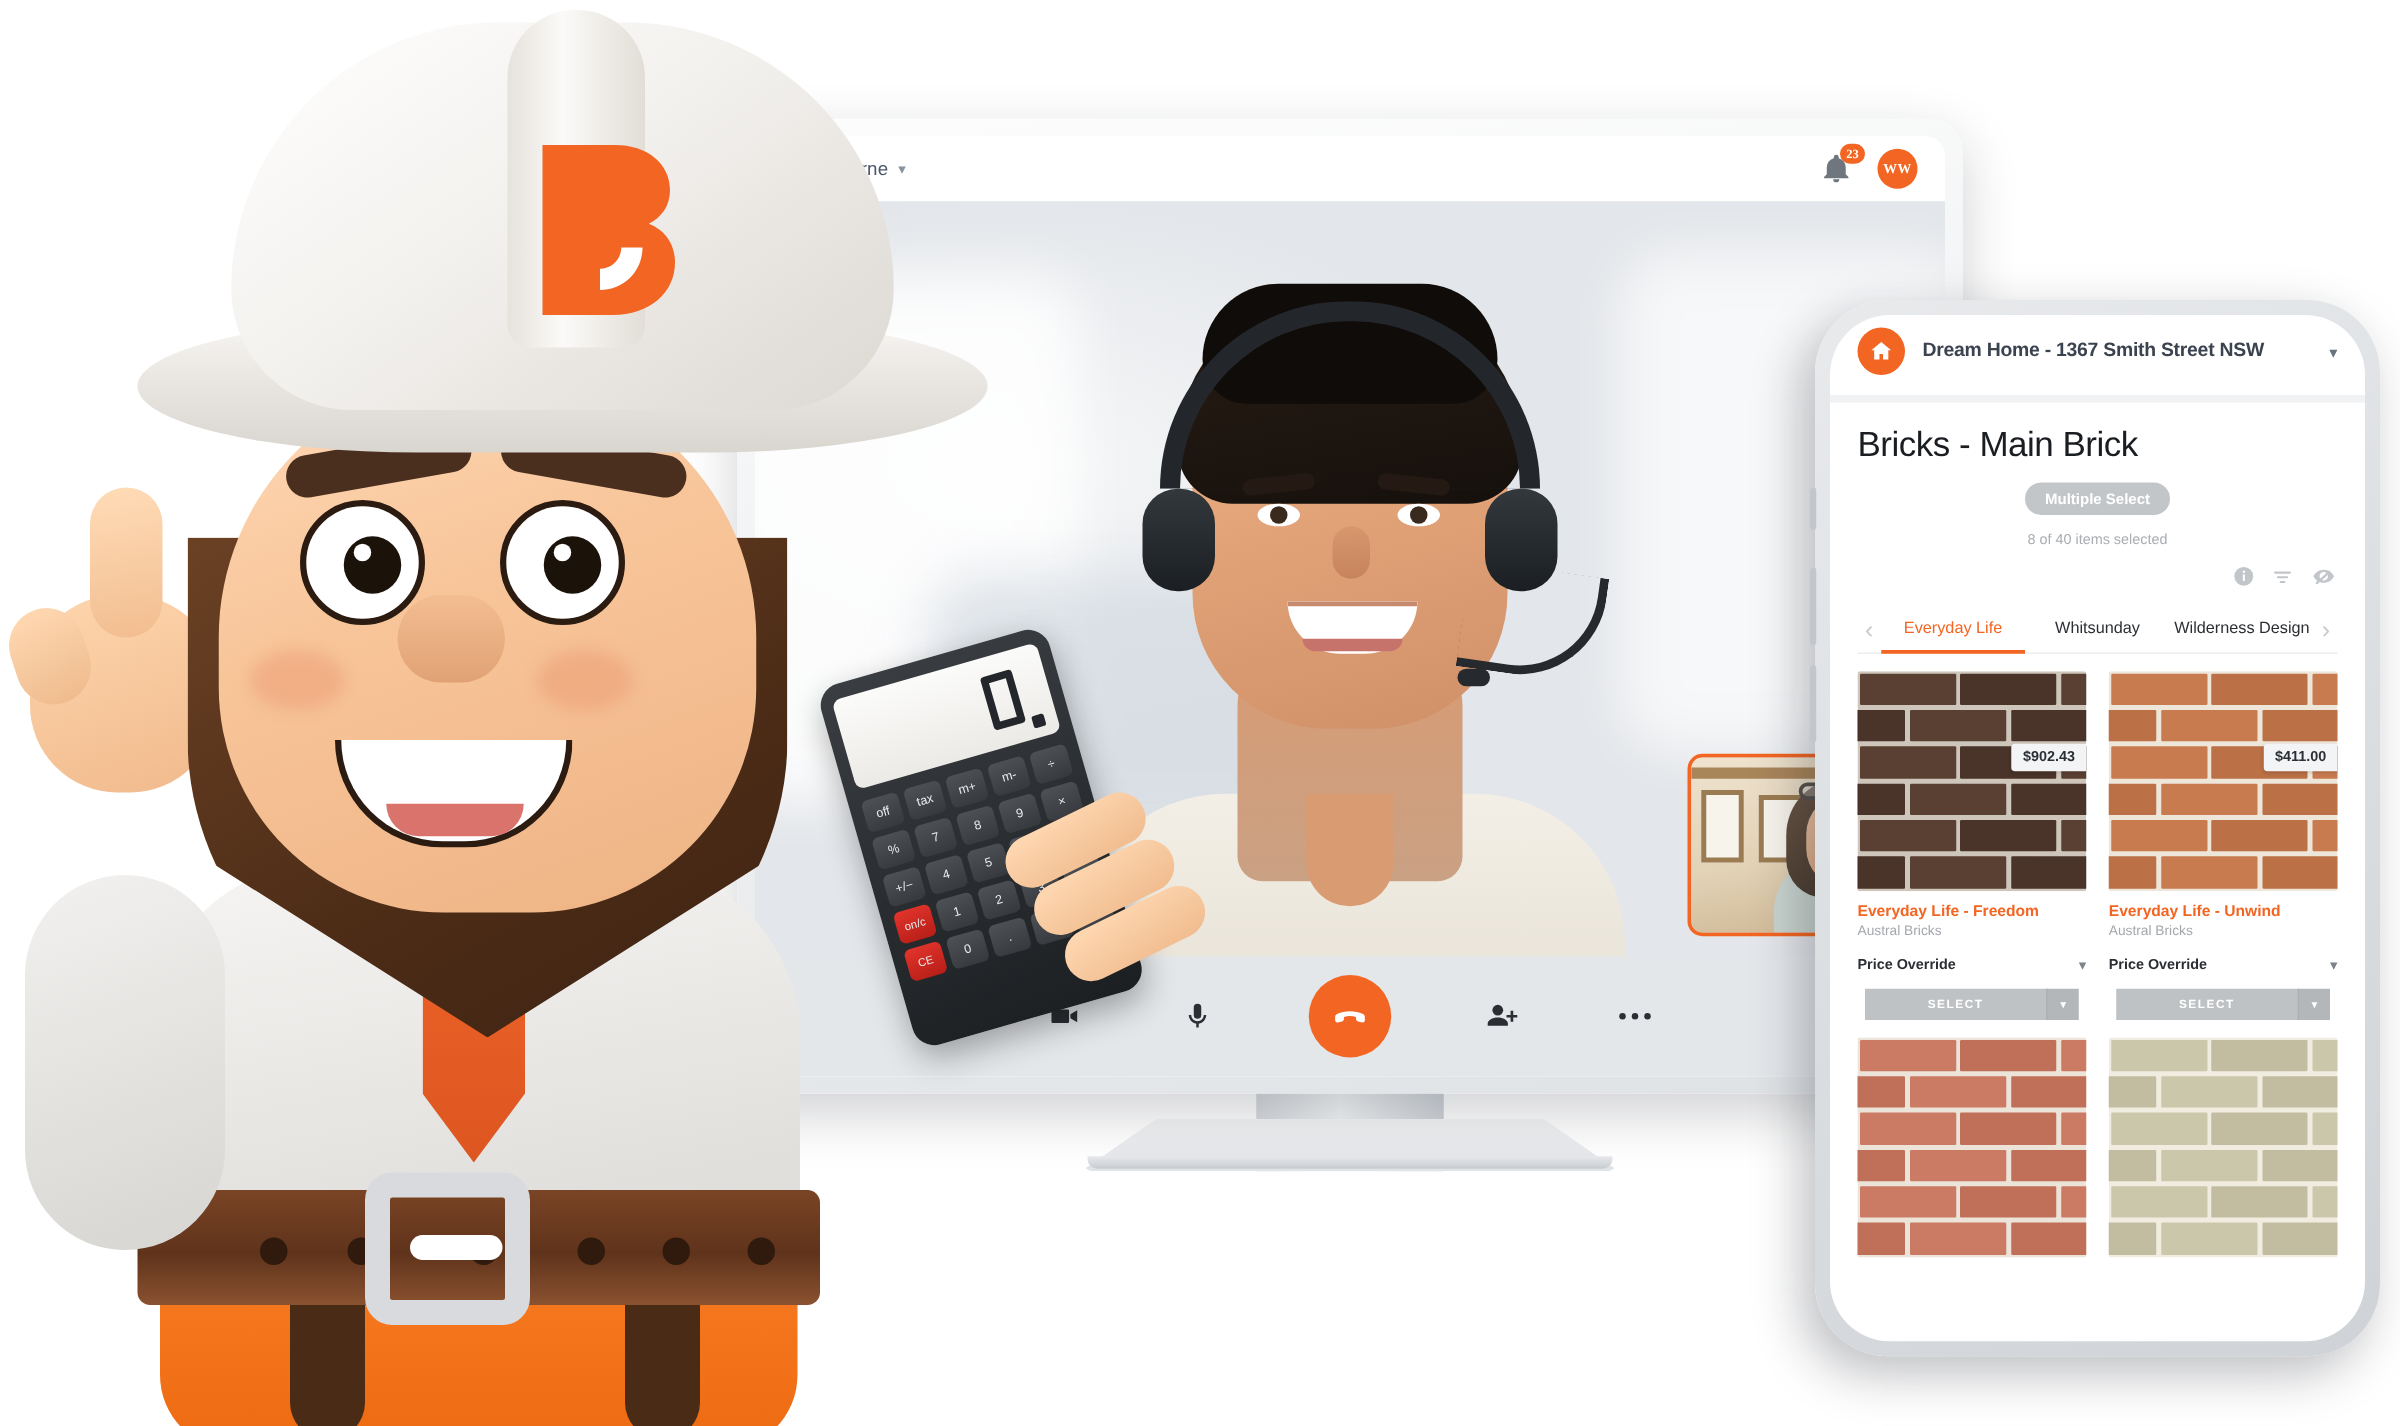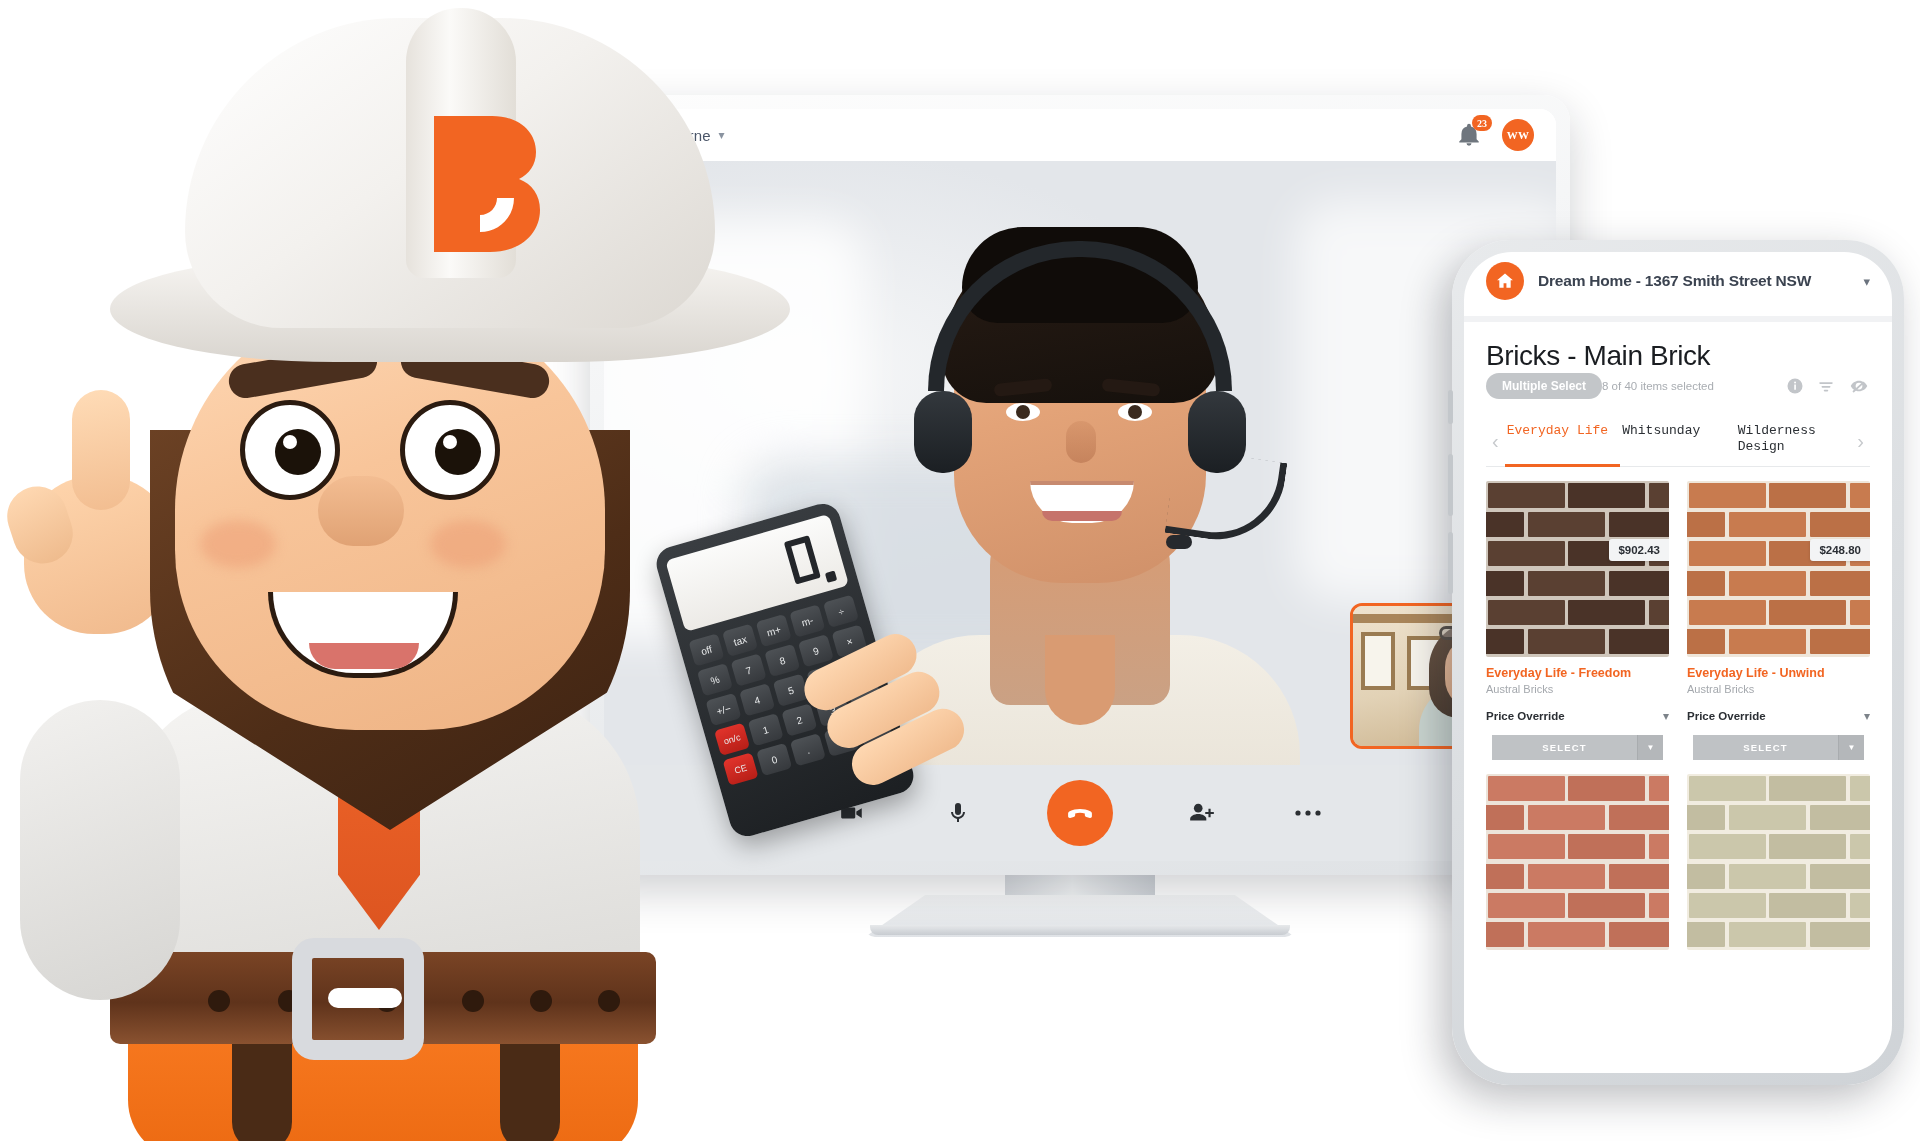--- a/index.html
+++ b/index.html
@@ -157,33 +157,33 @@
 
   .ph-addr { display:flex; align-items:center; gap:14px; padding:10px 22px 16px; }
   .home-circle { width:38px; height:38px; border-radius:50%; background:#F26522;
                  display:flex; align-items:center; justify-content:center; flex:none; }
   .addr-text { font-size:15.5px; font-weight:700; color:#3b4350; letter-spacing:-.2px; }
   .addr-chev { margin-left:auto; color:#6b737e; font-size:13px; }
   .ph-divider { height:6px; background:#f1f2f4; }
 
   .ph-body { padding:18px 22px 0; }
   .ph-title { font-size:28px; font-weight:400; color:#1a1d21; letter-spacing:-.4px; }
-  .ph-ctrls { display:flex; align-items:center; margin-top:1px; }
+  .ph-ctrls { display:flex; align-items:center; gap:14px; margin-top:14px;flex-direction:column; }
   .multi-btn { background:#c3c6c9; color:#fff; font-size:12px; font-weight:600;
                border-radius:14px; padding:6px 16px; border:none; }
   .sel-count { font-size:11.5px; color:#a9adb2; }
   .ctrl-icons { margin-left:auto; display:flex; align-items:center; gap:12px;
                 color:#c2c5c9; }
 
   .tabs { display:flex; align-items:stretch; margin-top:18px;
           border-bottom:1.5px solid #e7e9eb; }
   .tarrow { display:flex; align-items:center; color:#c7cacd; font-size:20px;
             padding:0 6px; }
-  .tab { flex:1; font-size:13px; line-height:1.25;
-         padding:6px 2px 10px; color:#2b2f34;font-family:Liberation Mono, monospace; }
+  .tab { flex:1; text-align:center; font-size:13px; line-height:1.25;
+         padding:6px 2px 10px; color:#2b2f34; }
   .tab.active { color:#F26522; border-bottom:3px solid #F26522; margin-bottom:-1.5px; }
 
   .cards { display:grid; grid-template-columns:1fr 1fr; gap:14px 18px;
            padding:14px 0 0; }
   .card-img { position:relative; height:176px; border-radius:2px; overflow:hidden; }
   .price-tag { position:absolute; right:0; top:58px; background:#f3f4f5;
                color:#2c3036; font-size:11.5px; font-weight:600;
                padding:5px 9px; border-radius:3px 0 0 3px;
                box-shadow:0 1px 3px rgba(0,0,0,.15); }
   .card-name { margin-top:9px; font-size:12.5px; font-weight:700; color:#F26522; }
@@ -541,21 +541,21 @@
                     <span class="b" style="left: 1%; width: 42%; background: rgb(200, 123, 79);"></span>
                     <span class="b" style="left: 45%; width: 42%; background: rgb(187, 112, 70);"></span>
                     <span class="b" style="left: 89%; width: 42%; background: rgb(200, 123, 79);"></span>
                   </div>
                   <div class="row" style="top: 83.3333%; height: 16.6667%;">
                     <span class="b" style="left: -21%; width: 42%; background: rgb(187, 112, 70);"></span>
                     <span class="b" style="left: 23%; width: 42%; background: rgb(200, 123, 79);"></span>
                     <span class="b" style="left: 67%; width: 42%; background: rgb(187, 112, 70);"></span>
                   </div>
                 </div>
-              <span class="price-tag">$248.80</span>
+              <span class="price-tag">$411.00</span>
             </div>
             <div class="card-name">Everyday Life - Unwind</div>
             <div class="card-brand">Austral Bricks</div>
             <div class="po-row">
               <span class="po-label">Price Override</span>
               <span class="po-chev">▾</span>
             </div>
             <div class="sel-row">
               <button class="sel-btn">SELECT</button>
               <span class="sel-caret">▼</span>

